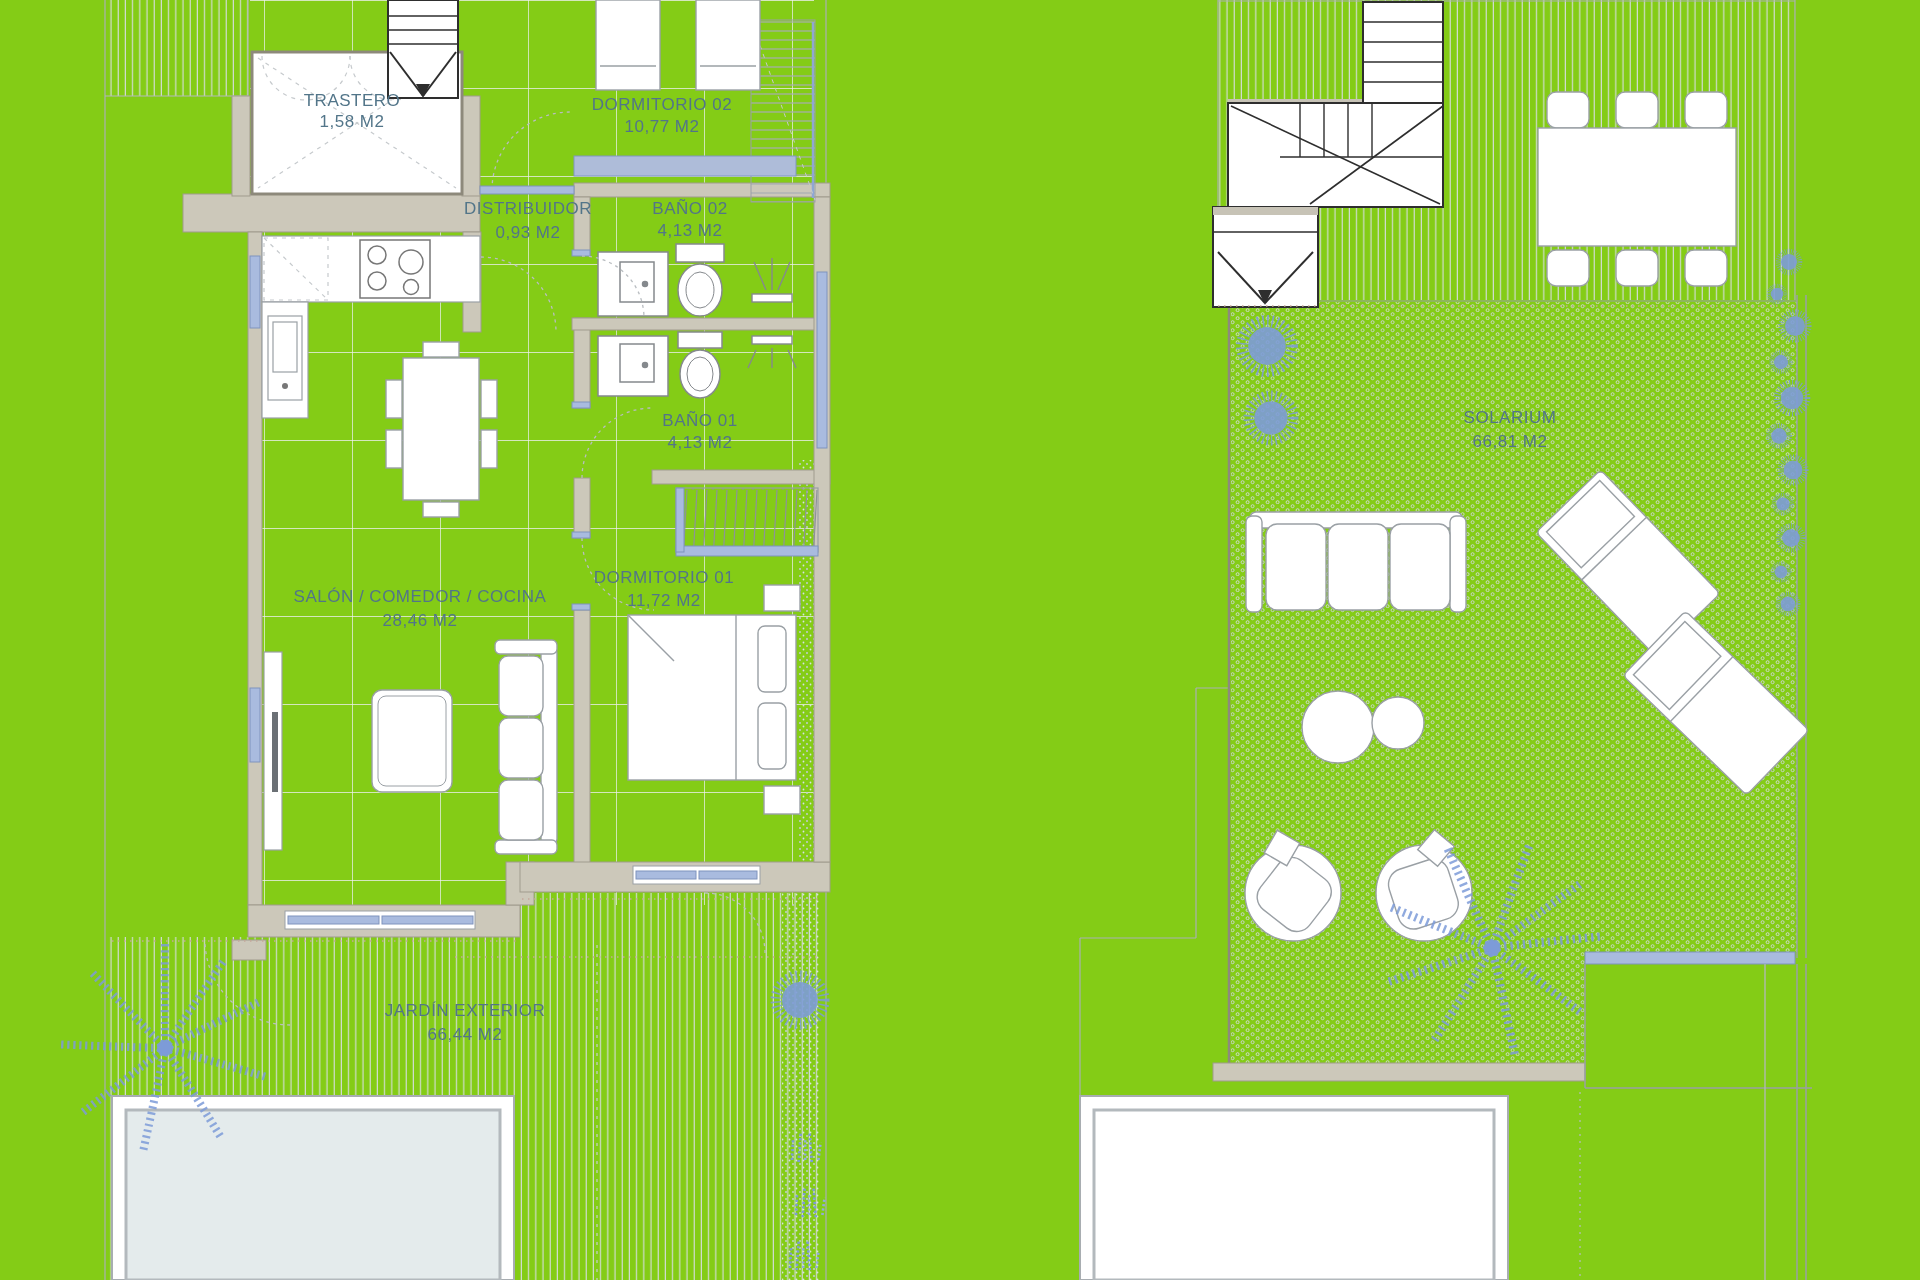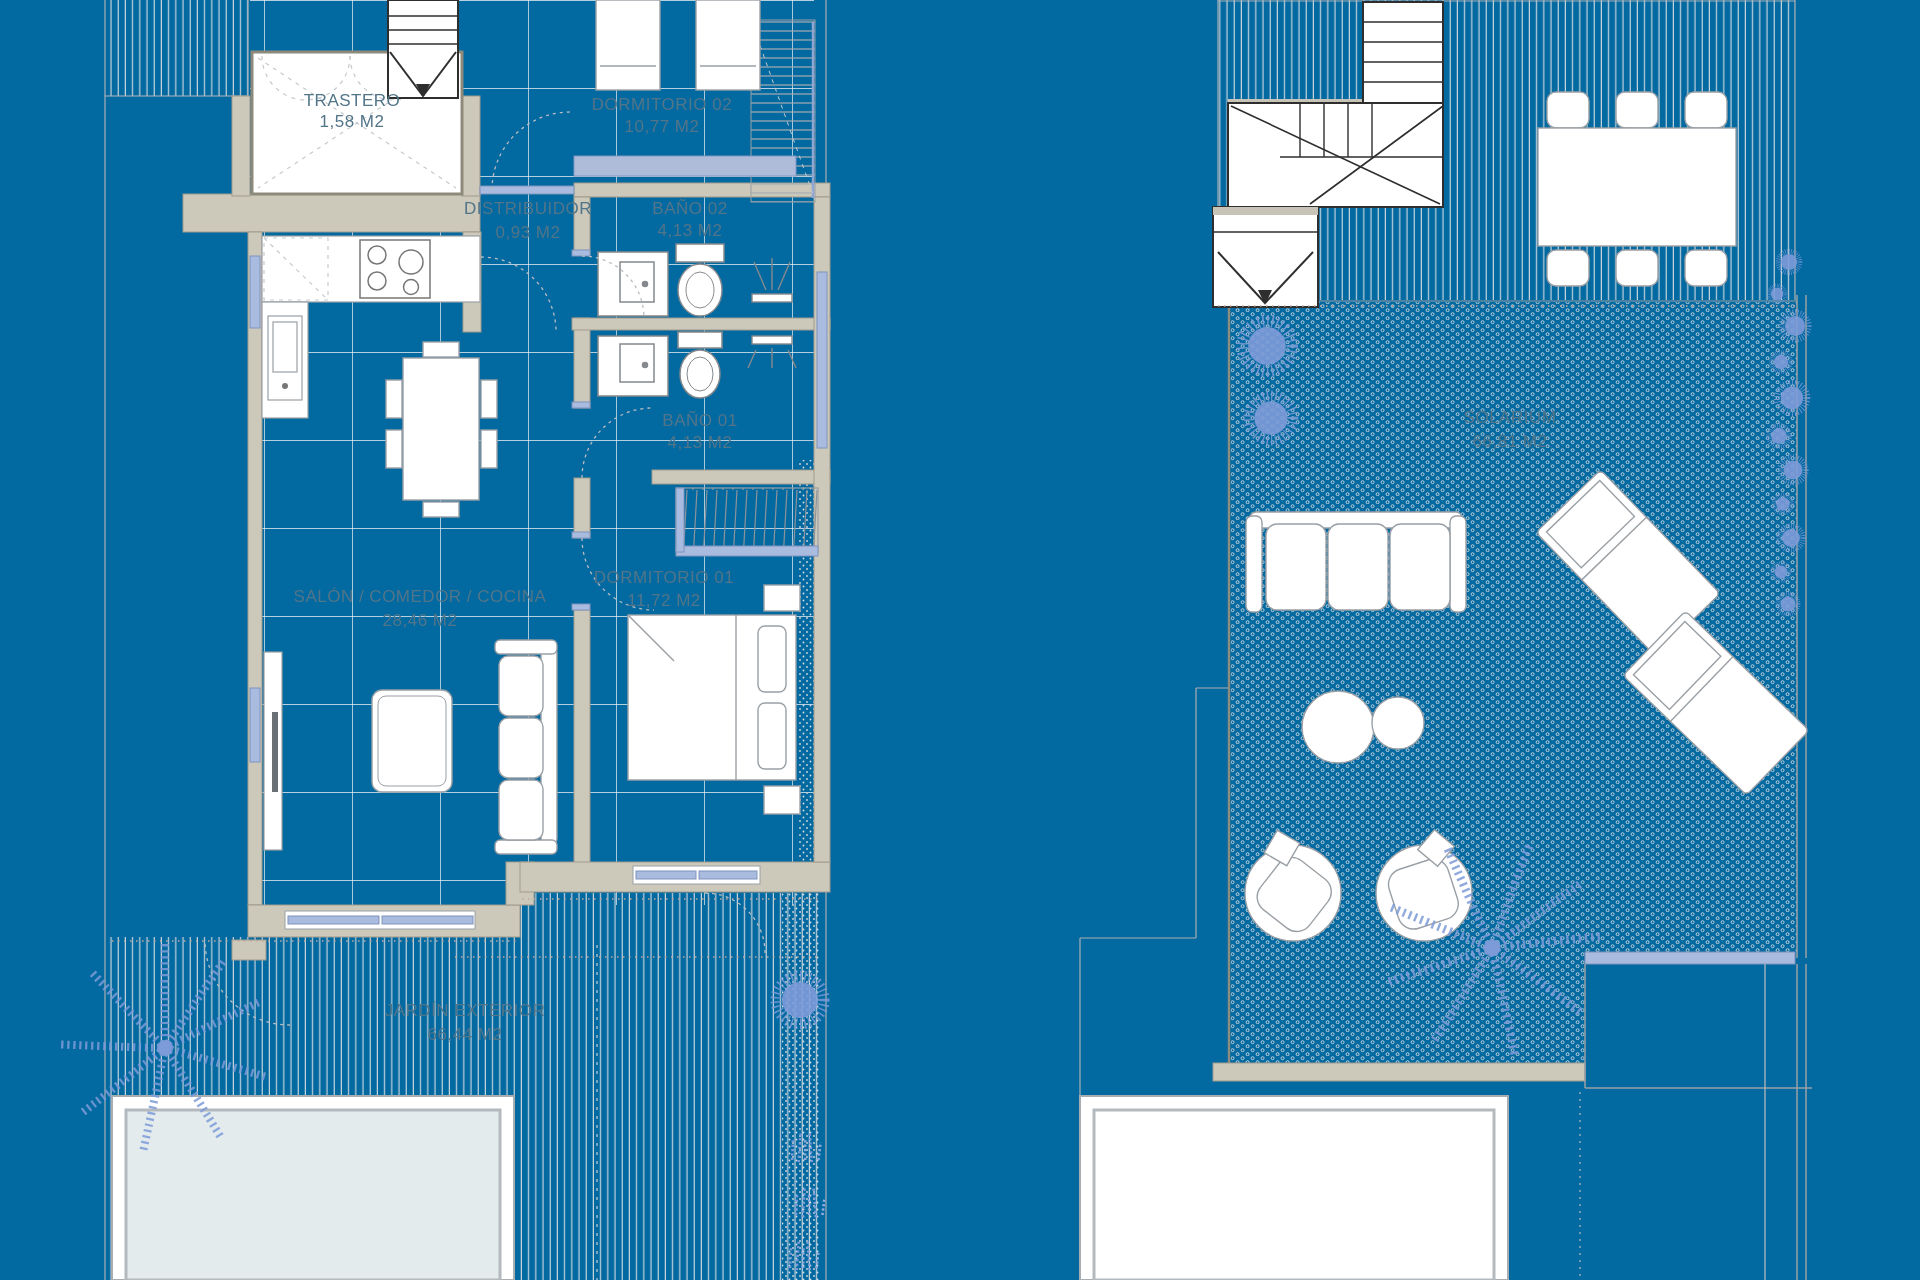--- a/index.html
+++ b/index.html
@@ -1,16 +1,16 @@
 <!DOCTYPE html>
 <html><head>
 <meta charset="utf-8">
 <style>
   html,body{margin:0;padding:0;background:#ffffff;}
-  .stage{position:relative;width:1920px;height:1280px;background:#0369a1;overflow:hidden;
+  .stage{position:relative;width:1920px;height:1280px;background:#84cc16;overflow:hidden;
          font-family:"Liberation Sans", sans-serif;}
   svg{position:absolute;left:0;top:0;}
   text.lbl{font-family:"Liberation Sans", sans-serif;font-size:17px;letter-spacing:.5px;
            fill:#527589;text-anchor:middle;}
 </style>
 </head>
 <body>
 
 <div class="stage">
 <svg width="1920" height="1280" viewBox="0 0 1920 1280">

